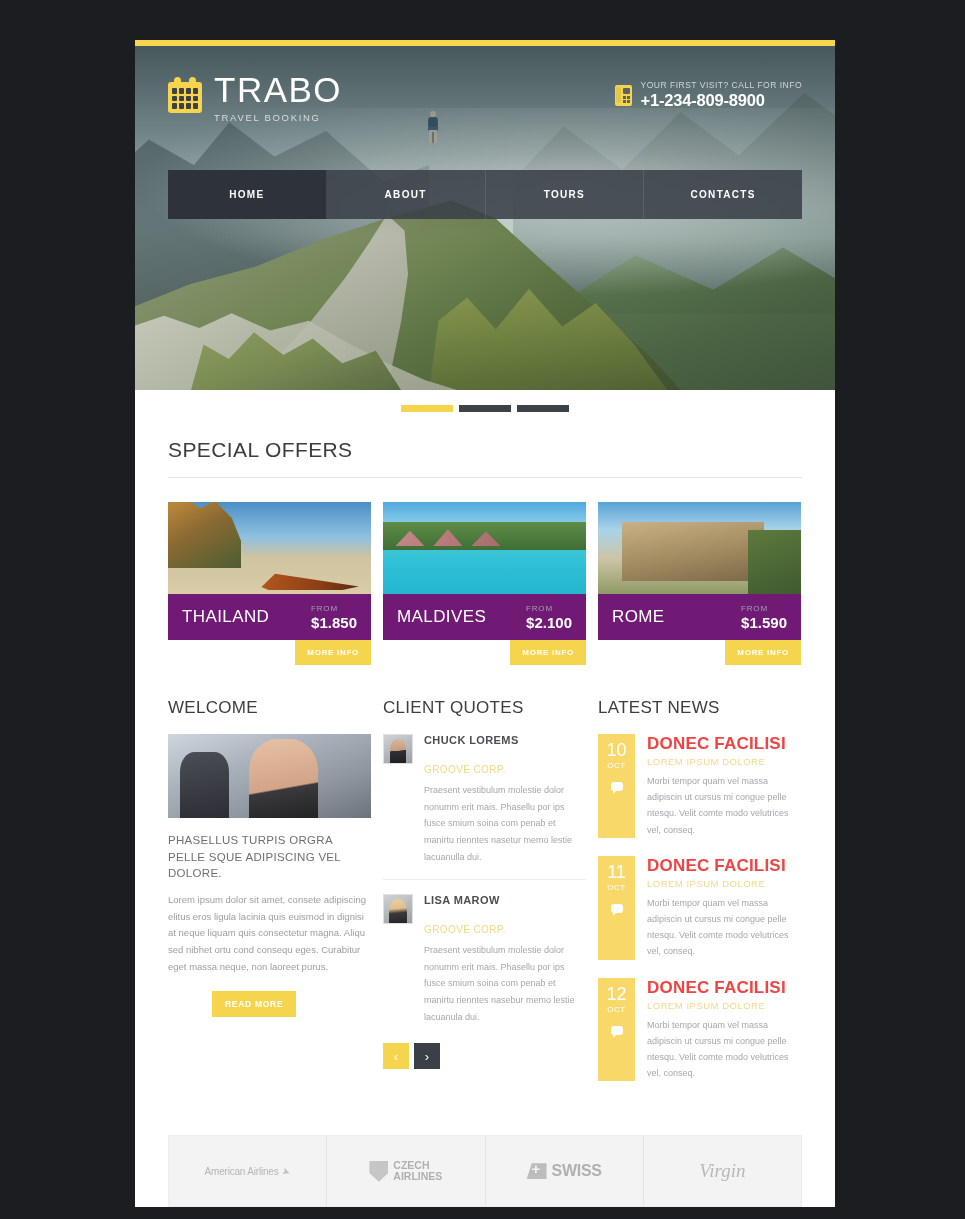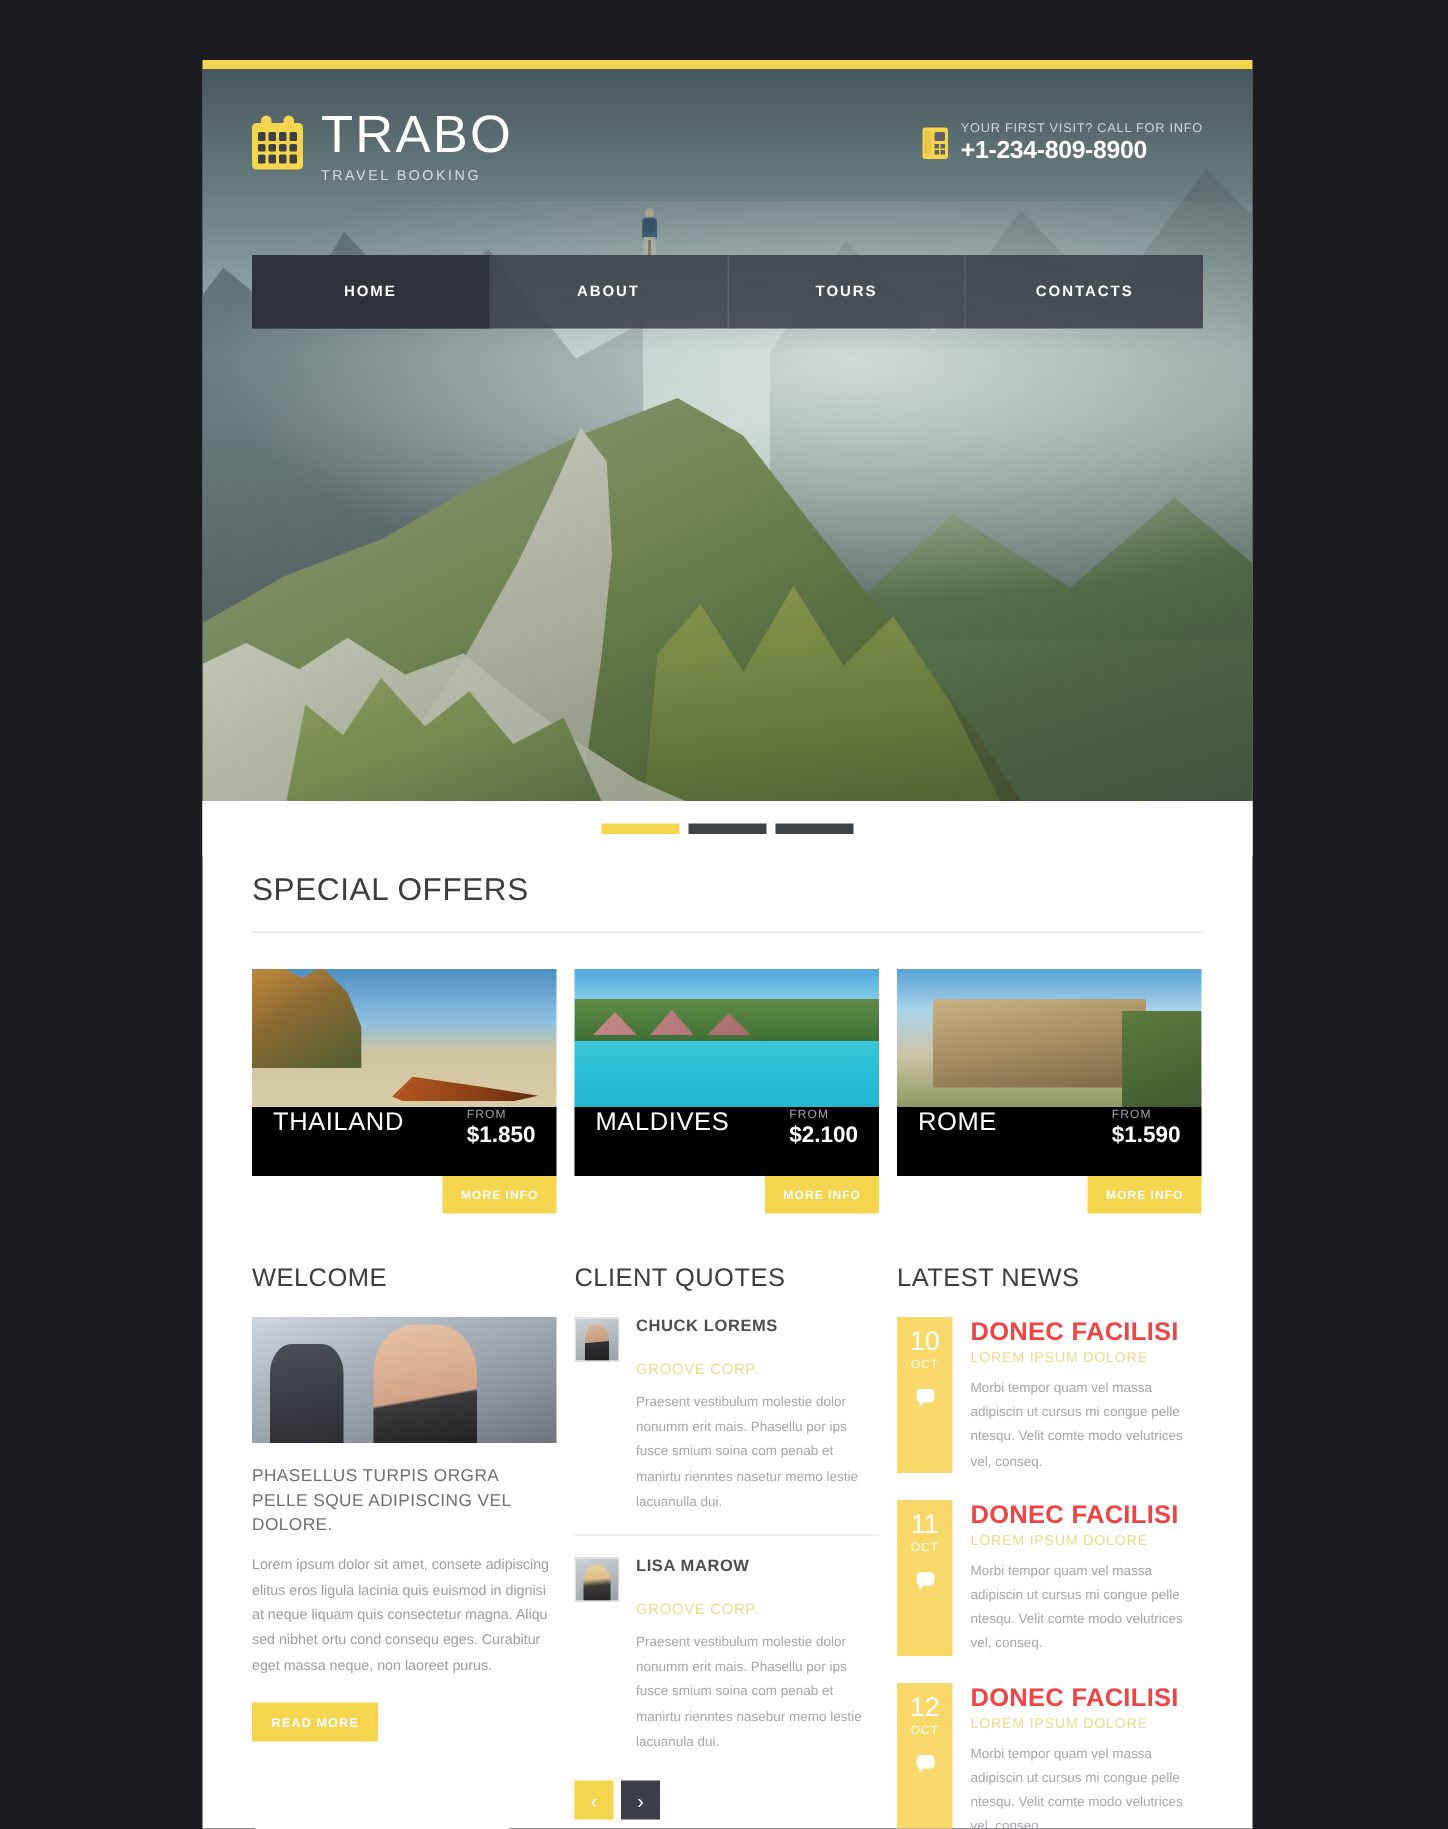--- a/index.html
+++ b/index.html
@@ -13,21 +13,21 @@
   
   .page-wrap { width:965px; height:1219px; position:relative; }
   .site {
     position:absolute; left:135px; top:40px;
     width:700px;
   }
   .topbar { height:6px; background:#f5d54e; }
 
   
   .hero {
-    position:relative; height:488px; overflow:hidden;
+    position:relative; height:344px; overflow:hidden;
     background:#5d7b80;
   }
   .hero-img { position:absolute; inset:0; }
   .sky {
     position:absolute; left:0; top:0; width:100%; height:100%;
     background:
       linear-gradient(180deg,#7c969a 0%, #9cb3b4 28%, #b9c9c4 48%, #9dae9d 62%, #7e8f78 100%);
   }
   .mist {
     position:absolute; left:0; top:18%; width:100%; height:55%;
@@ -199,21 +199,21 @@
   }
   .img-rome:before {
     content:""; position:absolute; left:12%; top:22%; width:70%; height:64%;
     background:linear-gradient(170deg,#c9b183 0%, #a18a60 55%, #7b6847 100%);
   }
   .img-rome:after {
     content:""; position:absolute; right:0; top:30%; width:26%; height:70%;
     background:linear-gradient(160deg,#5d7a3e 0%, #3f5a2e 100%);
   }
   .offer-bar {
-    background:#000000; height:46px; display:flex; 
+    background:#701a75; height:46px; display:flex; align-items:center;
     justify-content:space-between; padding:0 14px;
   }
   .offer-name { color:#fff; font-size:17px; letter-spacing:.4px; }
   .offer-price { text-align:left; }
   .offer-price .from { font-size:8px; color:#9ea3a7; letter-spacing:.8px; }
   .offer-price .amt { font-size:15px; color:#fff; font-weight:bold; margin-top:1px; }
   .more-btn {
     position:absolute; right:0; top:138px;
     background:#f5d54e; color:#fff; font-size:8px; font-weight:bold;
     letter-spacing:.7px; padding:8px 12px; border:none; cursor:pointer;
@@ -240,21 +240,21 @@
     border-radius:30% 30% 0 0;
   }
   .w-head {
     font-size:11.5px; color:#6c6f74; letter-spacing:.3px; line-height:1.45;
     margin-top:14px; text-transform:uppercase;
   }
   .w-body { font-size:9.5px; color:#9a9da2; line-height:1.75; margin-top:10px; }
   .read-more {
     display:inline-block; margin-top:16px; background:#f5d54e; color:#fff;
     font-size:8.5px; font-weight:bold; letter-spacing:.7px; padding:8px 13px;
-    border:none; cursor:pointer;
+    border:none; cursor:pointer;margin-left:44px;
   }
 
   
   .quote { display:flex; gap:11px; padding-bottom:14px; }
   .quote + .quote { border-top:1px solid #ececec; padding-top:14px; }
   .avatar {
     width:30px; height:30px; flex:0 0 30px; border:1px solid #e0e0e0;
     background:linear-gradient(160deg,#cfd2d6 0%, #9aa0a6 100%); position:relative; overflow:hidden;
   }
   .avatar.male:after {

